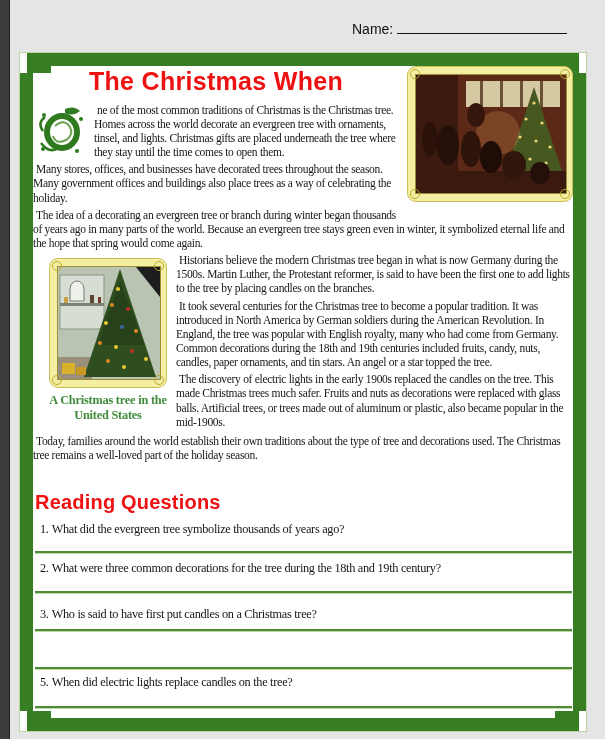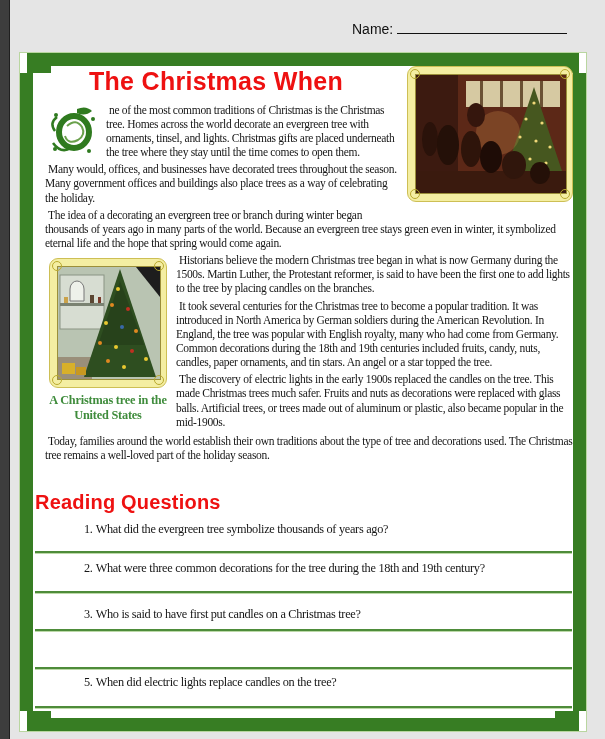--- a/index.html
+++ b/index.html
@@ -14,39 +14,39 @@
   .frame{position:absolute;left:20px;top:53px;width:566px;height:678px;box-sizing:border-box;
          border:13px solid #377d23;background:#fff;box-shadow:0 0 0 1px #b9d6a0;}
   .cut{position:absolute;background:#fff;width:7px;height:20px;}
   .cut-tl{left:-13px;top:-13px;} .cut-tr{right:-13px;top:-13px;}
   .cut-bl{left:-13px;bottom:-13px;} .cut-br{right:-13px;bottom:-13px;}
   .blk{position:absolute;background:#377d23;width:18px;height:7px;}
   .blk-tl{left:0;top:0;} .blk-tr{right:0;top:0;} .blk-bl{left:0;bottom:0;} .blk-br{right:0;bottom:0;}
   
   .article{position:absolute;left:0;top:0;width:540px;height:425px;overflow:hidden;
            font-size:11.5px;line-height:1.23;letter-spacing:-0.3px;}
-  .article p{margin:0 0 3px 0;text-indent:3px;padding-left:12px;}
+  .article p{margin:0 0 3px 0;text-indent:3px;}
   h1.title{font-family:"Liberation Sans",sans-serif;font-weight:900;font-size:25px;color:#ee1111;
            text-align:center;margin:0 0 6px 0;letter-spacing:0.3px;}
   
   figure{margin:0;text-align:center;}
   .fig-painting{float:right;width:166px;margin:0 0 6px 8px;}
   .fig-photo{float:left;width:118px;margin:5px 9px 2px 16px;}
   .gold-frame{position:relative;background:#f4eea2;border:1px solid #cdbf55;border-radius:9px;padding:7px;}
   .gold-frame svg{display:block;border:1px solid #9b8f3a;width:100%;height:auto;}
   .curl{position:absolute;width:8px;height:8px;border:1.5px solid #b9a92e;border-radius:50%;}
   .curl-tl{left:2px;top:2px;} .curl-tr{right:2px;top:2px;} .curl-bl{left:2px;bottom:2px;} .curl-br{right:2px;bottom:2px;}
   figcaption{margin-top:5px;color:#3f8c3c;font-size:12.3px;line-height:1.18;font-weight:600;letter-spacing:-0.2px;}
   .dropcap{float:left;width:54px;height:52px;margin:2px 5px 0 2px;}
   .p7{clear:both;margin-top:5px !important;}
   
   .questions{position:absolute;left:0;right:0;top:425px;height:227px;}
   h2.rq{position:absolute;top:0;left:2px;margin:0;font-family:"Liberation Sans",sans-serif;
         font-weight:800;font-size:20px;color:#ee1111;letter-spacing:0.2px;}
-  .q{position:absolute;left:7px;right:4px;font-size:12.3px;letter-spacing:-0.3px;color:#161616;margin-left:44px;}
+  .q{position:absolute;left:7px;right:4px;font-size:12.3px;letter-spacing:-0.3px;color:#161616;}
   .q .qnum{margin-right:3px;}
   .aline{position:absolute;left:2px;right:1px;border-top:2px solid #4e8c3a;box-shadow:0 1px 0 #bcd9a8;height:0;}
   .q1{top:31px;} .l1{top:60px;}
   .q2{top:70px;} .l2{top:100px;}
   .q3{top:116px;} .l3{top:138px;}
   .q4{top:146px;} .l4{top:176px;}
   .q5{top:184px;} .l5{top:215px;}
 </style>
 </head>
 <body>
@@ -117,21 +117,21 @@
           <path d="M10,12 q-8,6 -2,14" fill="none" stroke="#2f7a1f" stroke-width="2.5"></path>
           <path d="M6,38 q8,11 18,5" fill="none" stroke="#2f7a1f" stroke-width="2.5"></path>
           <path d="M30,4 q9,-4 15,2 q-7,6 -15,2" fill="#2f7a1f"></path>
           <path d="M20,21 q9,-8 15,1 q4,8 -4,13 q-10,5 -13,-4" fill="none" stroke="#6aa14c" stroke-width="2"></path>
           <circle cx="9" cy="10" r="2" fill="#2f7a1f"></circle>
             <circle cx="46" cy="14" r="2" fill="#2f7a1f"></circle>
           <circle cx="8" cy="44" r="2" fill="#2f7a1f"></circle>
             <circle cx="42" cy="46" r="2" fill="#2f7a1f"></circle>
         </svg><span>ne of the most common traditions of Christmas is the Christmas tree. Homes across the world decorate an evergreen tree with ornaments, tinsel, and lights. Christmas gifts are placed underneath the tree where they stay until the time comes to open them.</span>
       </p>
-      <p>Many would, offices, and businesses have decorated trees throughout the season. Many government offices and buildings also place trees as a way of celebrating the holiday.</p>
+      <p>Many stores, offices, and businesses have decorated trees throughout the season. Many government offices and buildings also place trees as a way of celebrating the holiday.</p>
       <p>The idea of a decorating an evergreen tree or branch during winter began thousands of years ago in many parts of the world. Because an evergreen tree stays green even in winter, it symbolized eternal life and the hope that spring would come again.</p>
 
       <figure class="fig-photo">
         <div class="gold-frame">
           <span class="curl curl-tl"></span>
           <span class="curl curl-tr"></span>
           <span class="curl curl-bl"></span>
           <span class="curl curl-br"></span>
           <svg viewBox="0 0 102 112" width="102" height="112" aria-hidden="true">
             <rect width="102" height="112" fill="#b9c4b2"></rect>

